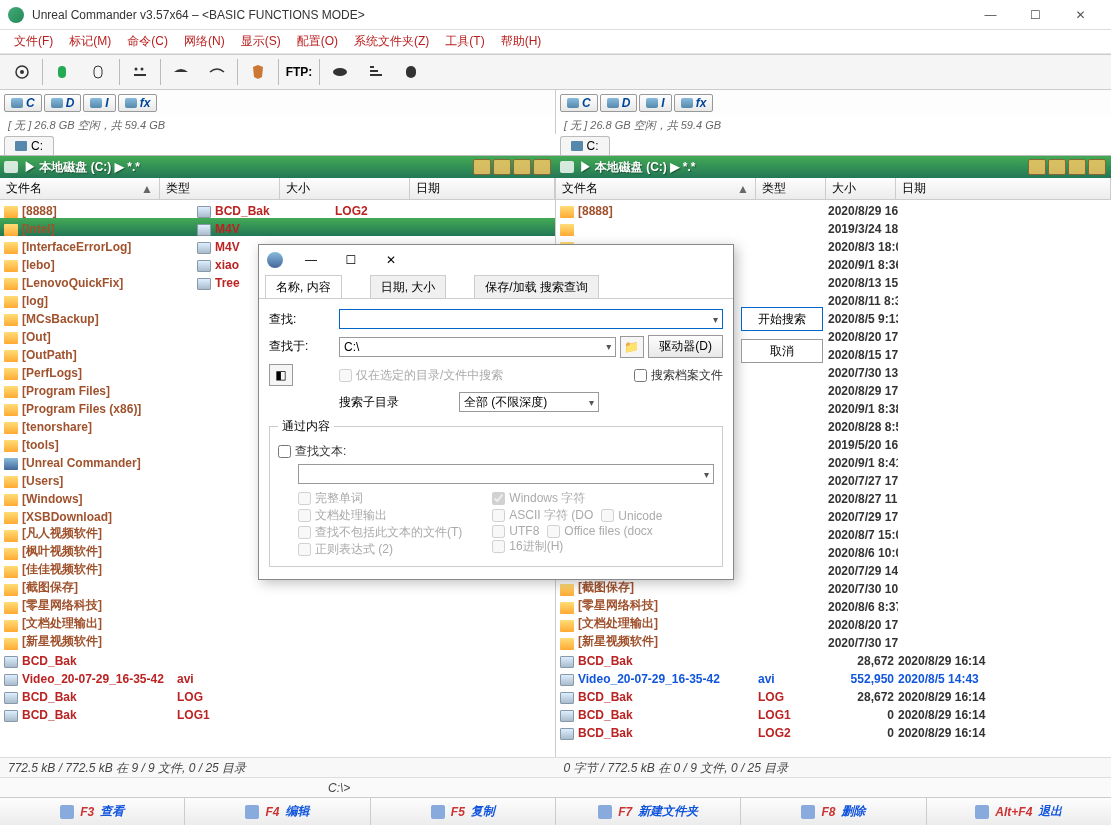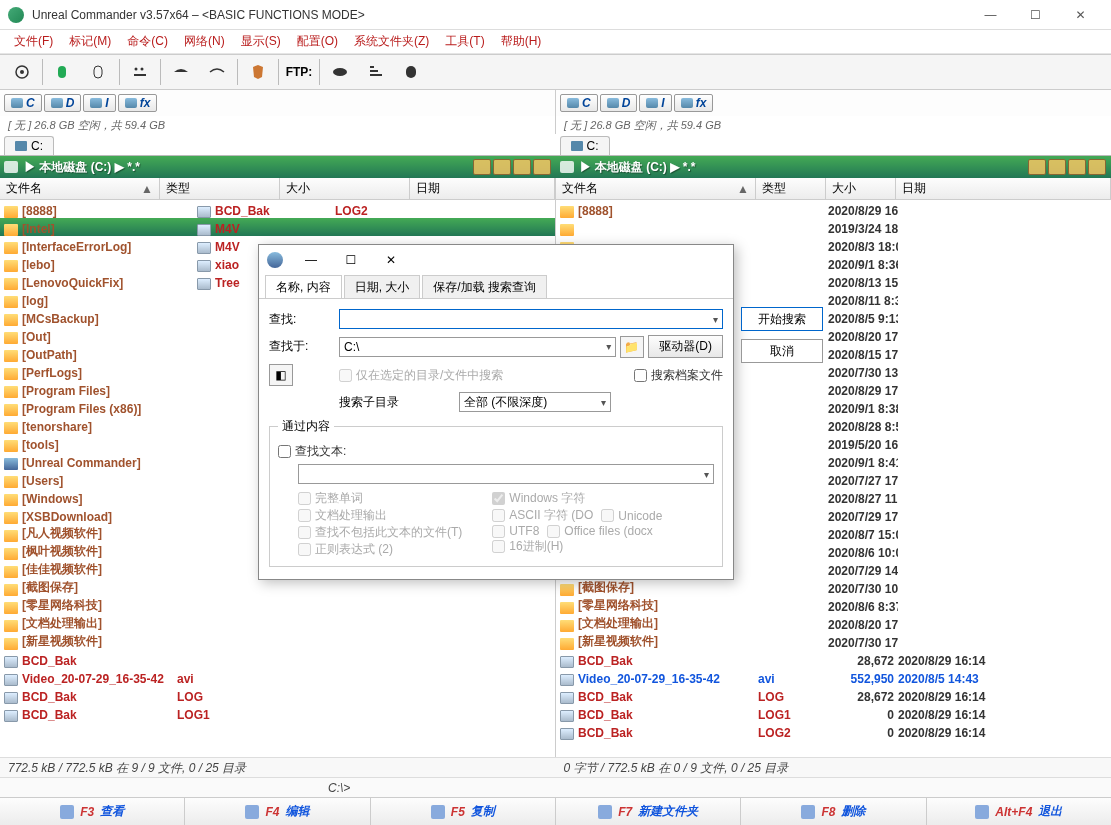--- a/index.html
+++ b/index.html
@@ -70,21 +70,21 @@
 .fbtn .k { color: #c33; font-weight: bold; font-style: italic; }
 .fbtn .t { color: #15d; font-weight: bold; font-style: italic; }
 .fbtn .fi { width: 14px; height: 14px; background: #8ad; border-radius: 2px; }
 
 
 .dialog { position: absolute; left: 258px; top: 244px; width: 476px; height: 336px; background: #fff; border: 1px solid #888; box-shadow: 3px 3px 12px rgba(0,0,0,.25); display: flex; flex-direction: column; }
 .dialog .dtitle { height: 30px; display: flex; align-items: center; padding: 0 8px; }
 .dialog .dicon { width: 16px; height: 16px; background: linear-gradient(#8bd, #469); border-radius: 50%; margin-right: 8px; }
 .dialog .dti { flex: 1; }
 .dialog .dbtn { width: 40px; height: 26px; display: flex; align-items: center; justify-content: center; cursor: pointer; }
-.dialog .tabs { height: 24px; display: flex; padding: 0 6px; border-bottom: 1px solid #ccc; }
+.dialog .tabs { height: 24px; display: flex; padding: 0 6px; border-bottom: 1px solid #ccc; gap: 26px; }
 .dialog .dtab { padding: 3px 10px; border: 1px solid #ccc; border-bottom: none; background: #fff; margin-right: 2px; cursor: pointer; }
 .dialog .dtab.inactive { background: #f0f0f0; }
 .dialog .body { flex: 1; padding: 10px; position: relative; }
 .dfield { display: flex; align-items: center; margin-bottom: 6px; }
 .dfield label { width: 70px; }
 .dfield input[type=text], .dfield .combo { flex: 1; height: 20px; border: 1px solid #7a9; padding: 0 4px; }
 .dfield .combo { display: flex; align-items: center; border-color: #999; }
 .dfield .combo .arrow { margin-left: auto; font-size: 10px; color: #555; }
 .dbtn2 { padding: 2px 10px; border: 1px solid #999; background: linear-gradient(#fdfdfd, #e8e8e8); cursor: pointer; margin-left: 4px; }
 .iconbtn { width: 24px; height: 22px; border: 1px solid #999; background: #f5f5f5; cursor: pointer; display: flex; align-items: center; justify-content: center; }
@@ -759,21 +759,21 @@
           </div>
       </div>
       <div class="chk" style="margin-left:10px">
           <input type="checkbox" style="">
           <span>搜索档案文件</span>
         </div>
     </div>
     <div class="dfield">
       <div style="width:70px"></div>
       <span style="margin-right:60px">搜索子目录</span>
-      <div class="combo" style="width:152px;flex:none">
+      <div class="combo" style="width:140px;flex:none">
           <span>全部 (不限深度)</span>
           <span class="arrow">▾</span>
         </div>
     </div>
     <fieldset>
       <legend>通过内容</legend>
       <div class="chk" style="margin-bottom:4px">
           <input type="checkbox" style="">
           <span>查找文本:</span>
         </div>

